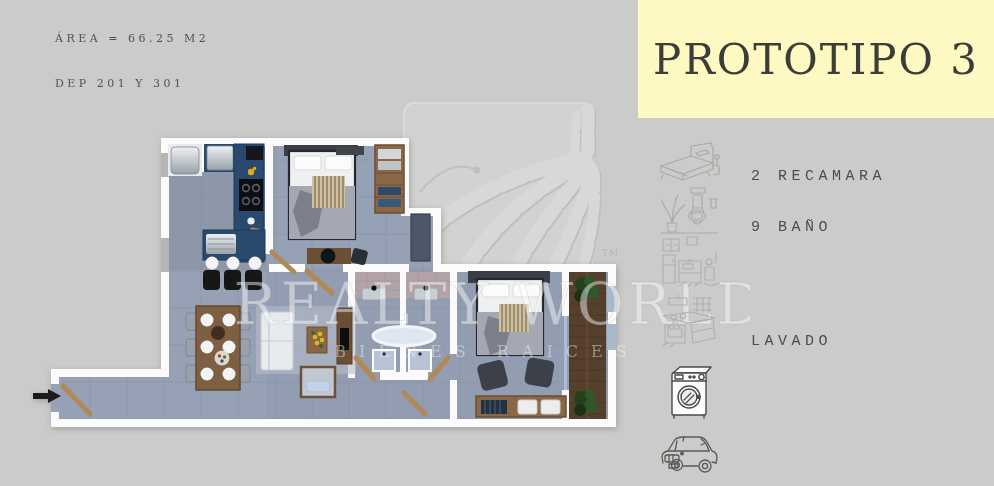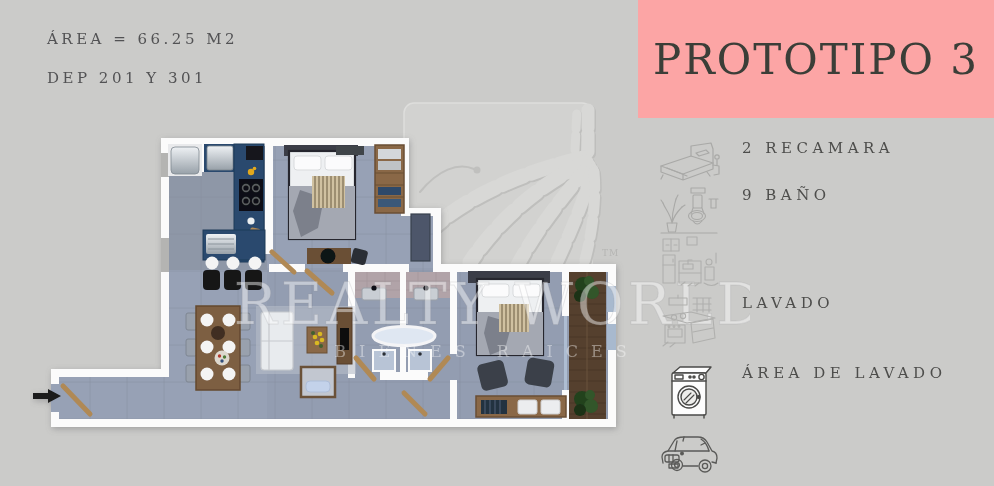--- a/index.html
+++ b/index.html
@@ -3,38 +3,38 @@
 <meta charset="utf-8">
 <style>
   html,body{margin:0;padding:0;}
   body{
     width:994px;height:486px;position:relative;overflow:hidden;
     background:#cbcbc9;
     font-family:"DejaVu Serif","Liberation Serif",serif;
   }
   
   .info-block{
-    position:absolute;left:47px;top:28px;
-    color:#525254;font-size:15px;letter-spacing:3.5px;line-height:22px;
+    position:absolute;left:55px;top:28px;
+    color:#525254;font-size:11px;letter-spacing:3.5px;line-height:22px;
     font-weight:500;
   }
-  .info-block .unit-line{margin-top:17px;}
+  .info-block .unit-line{margin-top:23px;}
   
   .header-box{
     position:absolute;left:638px;top:0;width:356px;height:118px;
-    background:#fca5a5;
+    background:#fef9c3;
     display:flex;align-items:center;justify-content:center;
   }
   .header-box h1{
     margin:0;font-size:42px;font-weight:400;color:#3b3e38;
     letter-spacing:2px;white-space:nowrap;
   }
   
   .feature-row{
-    position:absolute;left:652px;display:flex;align-items:flex-start;gap:16px;
+    position:absolute;left:652px;display:flex;align-items:flex-end;gap:25px;font-family:Liberation Mono, monospace;
   }
   .feature-icon{width:74px;display:flex;justify-content:center;align-items:center;flex:0 0 74px;}
   .feature-label{
     font-size:15px;letter-spacing:4.5px;color:#4d4d4b;white-space:nowrap;font-weight:500;
   }
   
   .plan-svg{position:absolute;left:30px;top:100px;}
 </style>
 </head>
 <body>
@@ -382,21 +382,20 @@
       <circle cx="31" cy="13" r="1.1" fill="#4a4a48"></circle>
       <circle cx="35" cy="13" r="1.1" fill="#4a4a48"></circle>
       <circle cx="42.5" cy="13" r="2.6" fill="none"></circle>
       <circle cx="30" cy="33" r="11" fill="none"></circle>
       <circle cx="30" cy="33" r="8" fill="#ededeb"></circle>
       <path fill="none" d="M25,36 l7,-7 M27,39 l8,-8" stroke-width="1.1"></path>
       <circle cx="39.5" cy="33" r="1.4" fill="#4a4a48"></circle>
       <path fill="none" d="M15,51 v3 M45,51 v3"></path>
     </svg>
   </span>
-  <span class="feature-label">ÁREA DE LAVADO</span>
 </div>
 
 <div class="feature-row" style="top:429px">
   <span class="feature-icon">
     <svg width="64" height="44" viewBox="0 0 64 44" fill="none" stroke="#5a5a58" stroke-width="1.3" stroke-linecap="round" stroke-linejoin="round">
       <path d="M6,34 L5,28 Q5,23 11,22 L17,12 Q19,8 27,8 L41,8 Q47,8 50,13 L55,22 Q60,23 60,29 L59,34"></path>
       <path d="M20,12 L18,22 M27,8 L26,12 M44,10 Q50,14 52,22"></path>
       <path d="M11,22 H52"></path>
       <rect x="8" y="26" width="14" height="7" rx="2"></rect>
       <path d="M12,26 v7 M16,26 v7"></path>

